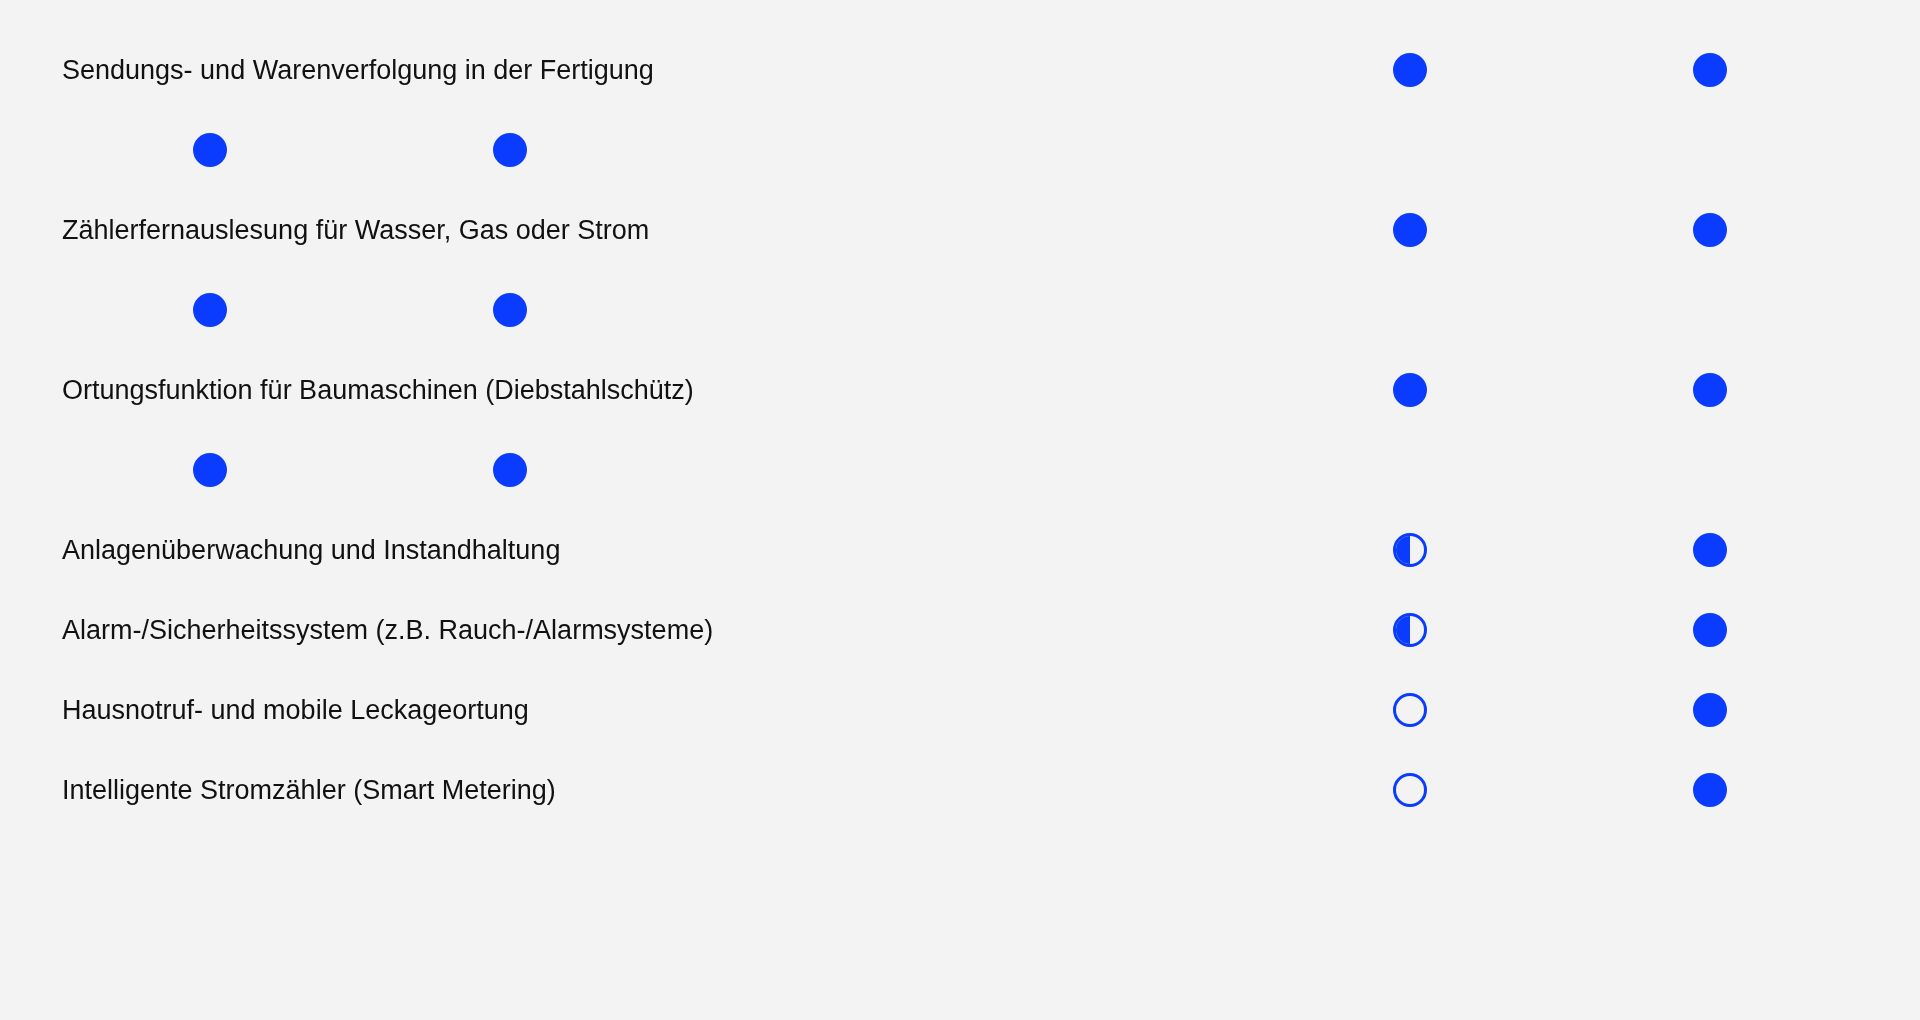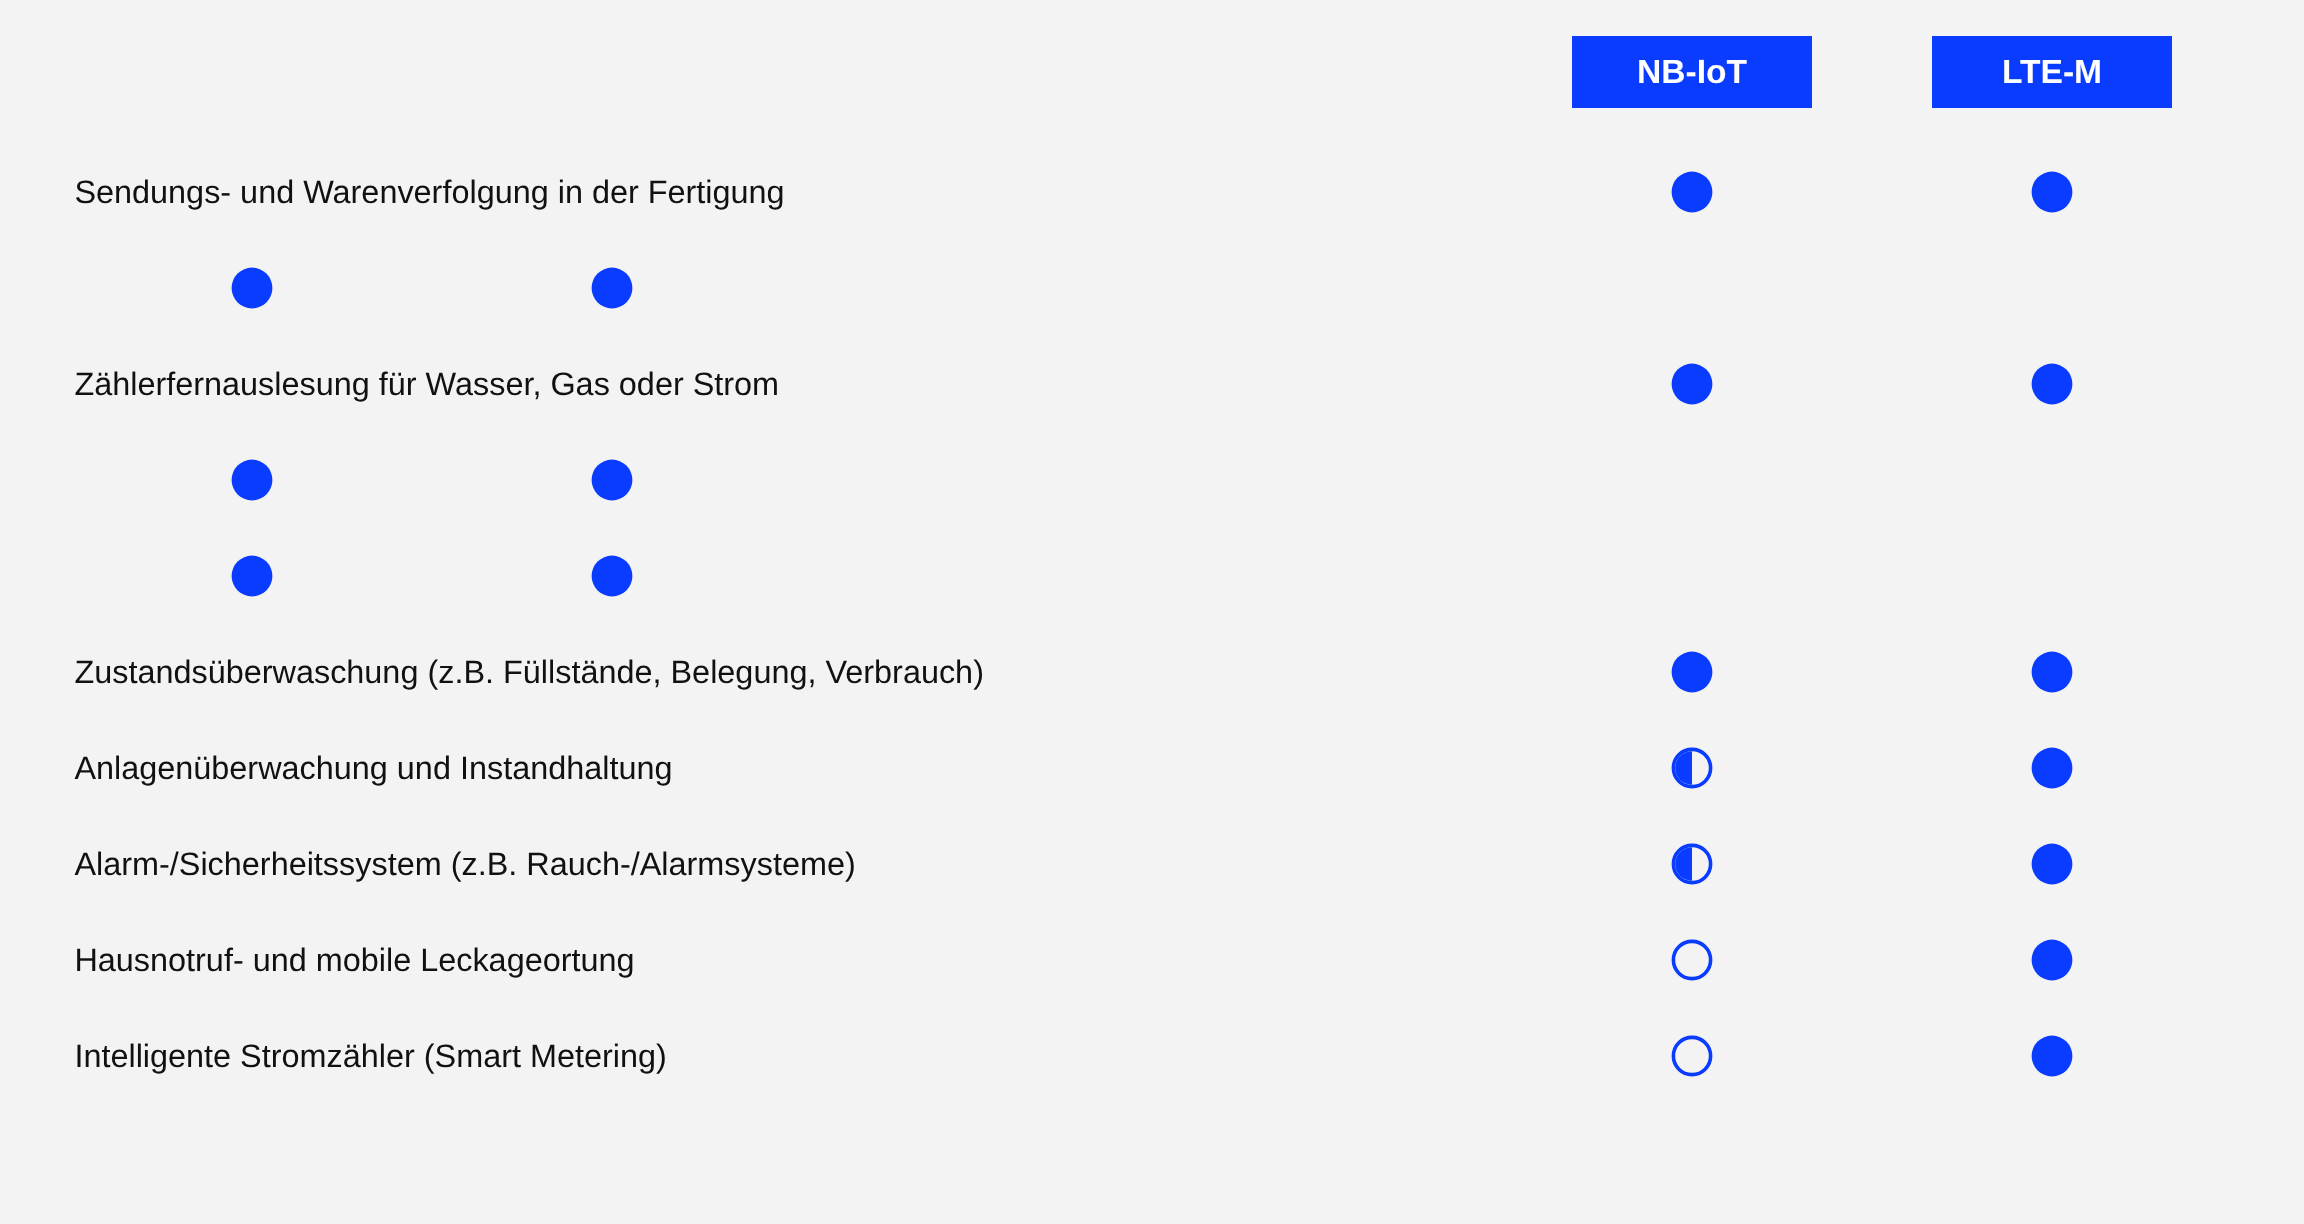--- a/index.html
+++ b/index.html
@@ -83,29 +83,20 @@
       top: -3px;
       width: 17px;
       height: 34px;
       background: #0a3cff;
     }
   </style>
 </head>
 <body>
 
 <div class="table-wrap">
-  <div class="header-row">
-    <div class="header-spacer"></div>
-    <div class="header-cell">
-      <div class="header-badge">NB-IoT</div>
-    </div>
-    <div class="header-cell">
-      <div class="header-badge">LTE-M</div>
-    </div>
-  </div>
   <div id="rows-container">
       <div class="data-row">
         <div class="label-cell">Sendungs- und Warenverfolgung in der Fertigung</div>
         <div class="icon-cell">
           <div class="dot-full"></div>
         </div>
         <div class="icon-cell">
           <div class="dot-full"></div>
         </div>
       </div>
@@ -128,29 +119,29 @@
       </div>
       <div class="data-row">
         <div class="icon-cell">
           <div class="dot-full"></div>
         </div>
         <div class="icon-cell">
           <div class="dot-full"></div>
         </div>
       </div>
       <div class="data-row">
+        <div class="label-cell">Ortungsfunktion für Baumaschinen (Diebstahlschütz)</div>
         <div class="icon-cell">
           <div class="dot-full"></div>
         </div>
         <div class="icon-cell">
           <div class="dot-full"></div>
         </div>
       </div>
       <div class="data-row">
-        <div class="label-cell">Zustandsüberwaschung (z.B. Füllstände, Belegung, Verbrauch)</div>
         <div class="icon-cell">
           <div class="dot-full"></div>
         </div>
         <div class="icon-cell">
           <div class="dot-full"></div>
         </div>
       </div>
       <div class="data-row">
         <div class="label-cell">Anlagenüberwachung und Instandhaltung</div>
         <div class="icon-cell">

